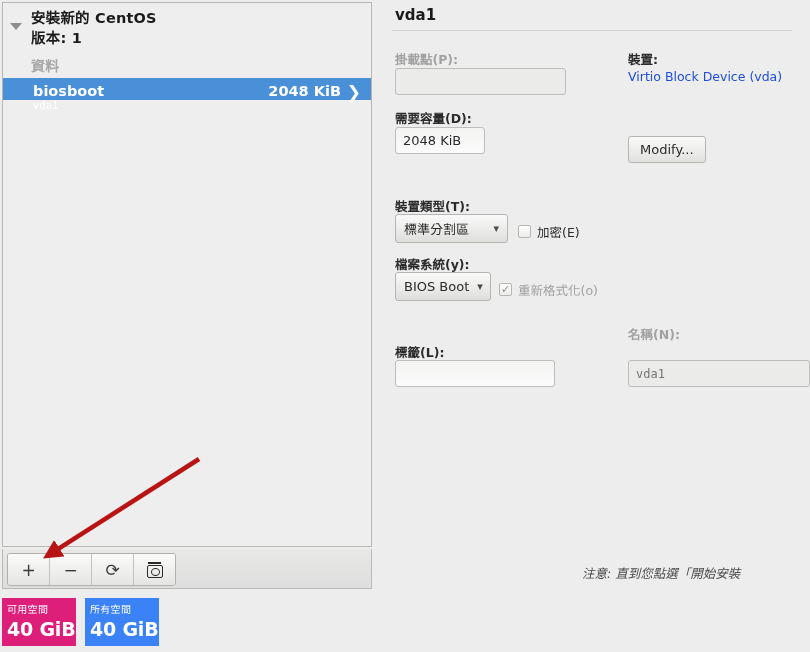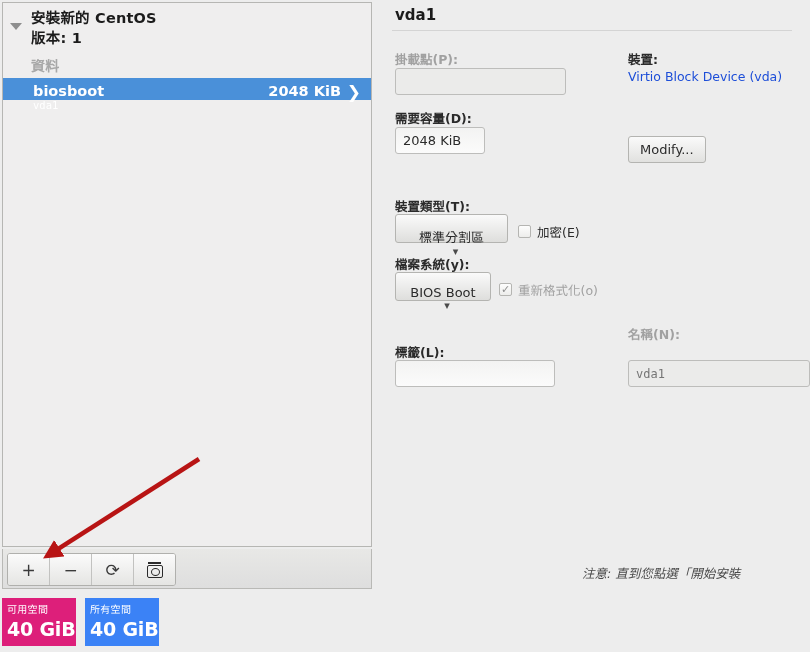--- a/index.html
+++ b/index.html
@@ -243,25 +243,24 @@
 
   .combo {
     position: absolute;
     box-sizing: border-box;
     height: 29px;
     border: 1px solid #b4b4b1;
     border-radius: 3px;
     background: linear-gradient(#fafafa, #dededc);
     display: flex;
     align-items: center;
-    padding: 12px 8px;
+    padding: 0 8px;
     font-size: 13px;
     color: #2b2b2b;
     white-space: nowrap;
-    flex-direction: column;
   }
   .combo .cv { flex: 1; }
   .combo .carot {
     margin-left: 8px;
     color: #4a4a4a;
     font-size: 11px;
     line-height: 11px;
   }
 
   .chk {

